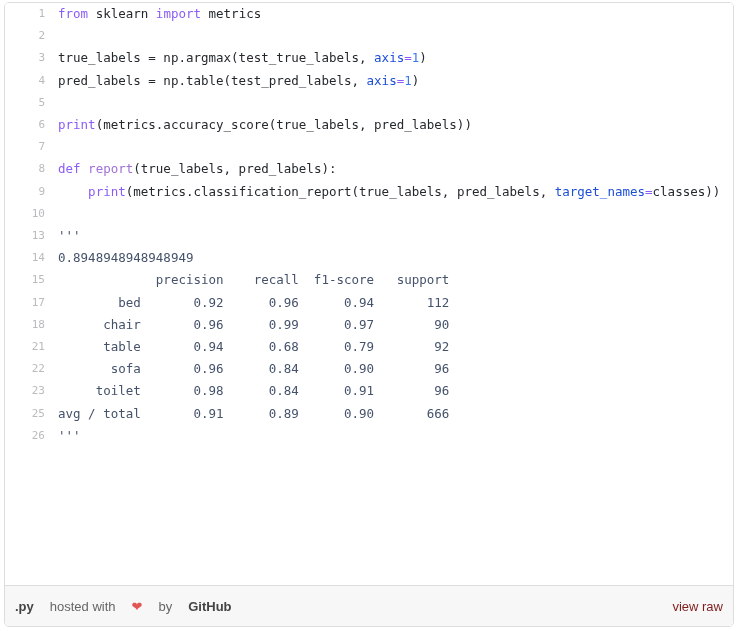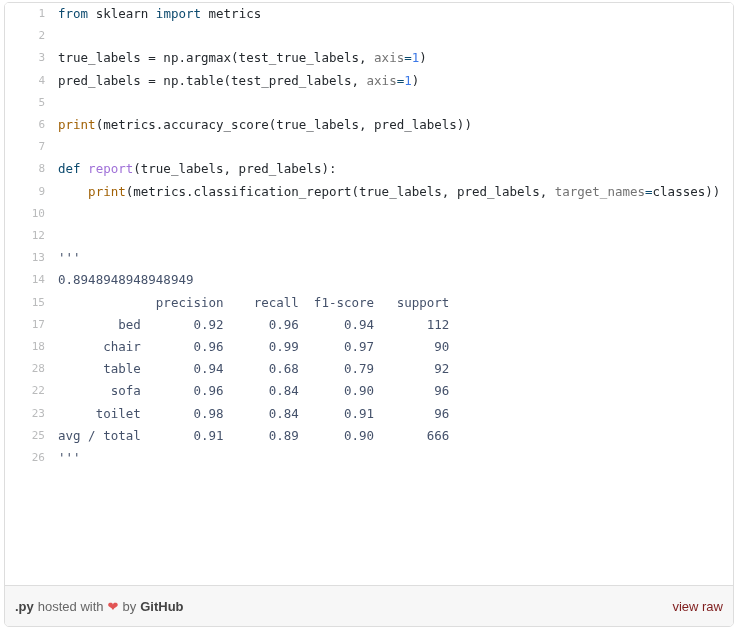--- a/index.html
+++ b/index.html
@@ -71,24 +71,24 @@
     line-height: 22.2px;
     vertical-align: top;
     color: #24292e;
     white-space: pre;
     font-size: 12.5px;
     background: #ffffff;
     overflow: hidden;
   }
 
   
-  .tok-kw       { color: #0c4a6e; }   
+  .tok-kw       { color: #8b5cf6; }   
   .tok-fn       { color: #a071d8; }   
-  .tok-builtin  { color: #a16207; }   
-  .tok-param    { color: #737373; }   
+  .tok-builtin  { color: #8b5cf6; }   
+  .tok-param    { color: #1d4ed8; }   
   .tok-num      { color: #3b78e7; }   
   .tok-str      { color: #45526b; }   
   .tok-plain    { color: #24292e; }
 
   
   .gist-meta {
     flex: 0 0 auto;
     height: 41px;
     box-sizing: border-box;
     background: #f7f7f7;
@@ -98,21 +98,21 @@
     justify-content: space-between;
     padding: 0 10px;
     font-family: "Liberation Sans", sans-serif;
     font-size: 13px;
     color: #666666;
   }
 
   .meta-left {
     display: flex;
     align-items: center;
-    gap: 4px;
+    gap: 16px;
     white-space: nowrap;
   }
 
   .meta-left .strong { font-weight: bold; color: #444444; }
 
   .heart-icon {
     display: inline-block;
     line-height: 1;
     font-size: 13px;
     color: #e25555;
@@ -169,45 +169,41 @@
           </tr>
           <tr>
             <td class="gutter">9</td>
             <td class="code"><span class="tok-plain">    </span><span class="tok-builtin">print</span><span class="tok-plain">(metrics.classification_report(true_labels, pred_labels, </span><span class="tok-param">target_names</span><span class="tok-kw">=</span><span class="tok-plain">classes))</span></td>
           </tr>
           <tr>
             <td class="gutter">10</td>
             <td class="code">​</td>
           </tr>
           <tr>
-            <td class="gutter">12</td>
-            <td class="code">​</td>
-          </tr>
-          <tr>
             <td class="gutter">13</td>
             <td class="code"><span class="tok-str">'''</span></td>
           </tr>
           <tr>
             <td class="gutter">14</td>
             <td class="code"><span class="tok-str">0.8948948948948949</span></td>
           </tr>
           <tr>
             <td class="gutter">15</td>
             <td class="code"><span class="tok-str">             precision    recall  f1-score   support</span></td>
           </tr>
           <tr>
             <td class="gutter">17</td>
             <td class="code"><span class="tok-str">        bed       0.92      0.96      0.94       112</span></td>
           </tr>
           <tr>
             <td class="gutter">18</td>
             <td class="code"><span class="tok-str">      chair       0.96      0.99      0.97        90</span></td>
           </tr>
           <tr>
-            <td class="gutter">28</td>
+            <td class="gutter">21</td>
             <td class="code"><span class="tok-str">      table       0.94      0.68      0.79        92</span></td>
           </tr>
           <tr>
             <td class="gutter">22</td>
             <td class="code"><span class="tok-str">       sofa       0.96      0.84      0.90        96</span></td>
           </tr>
           <tr>
             <td class="gutter">23</td>
             <td class="code"><span class="tok-str">     toilet       0.98      0.84      0.91        96</span></td>
           </tr>

